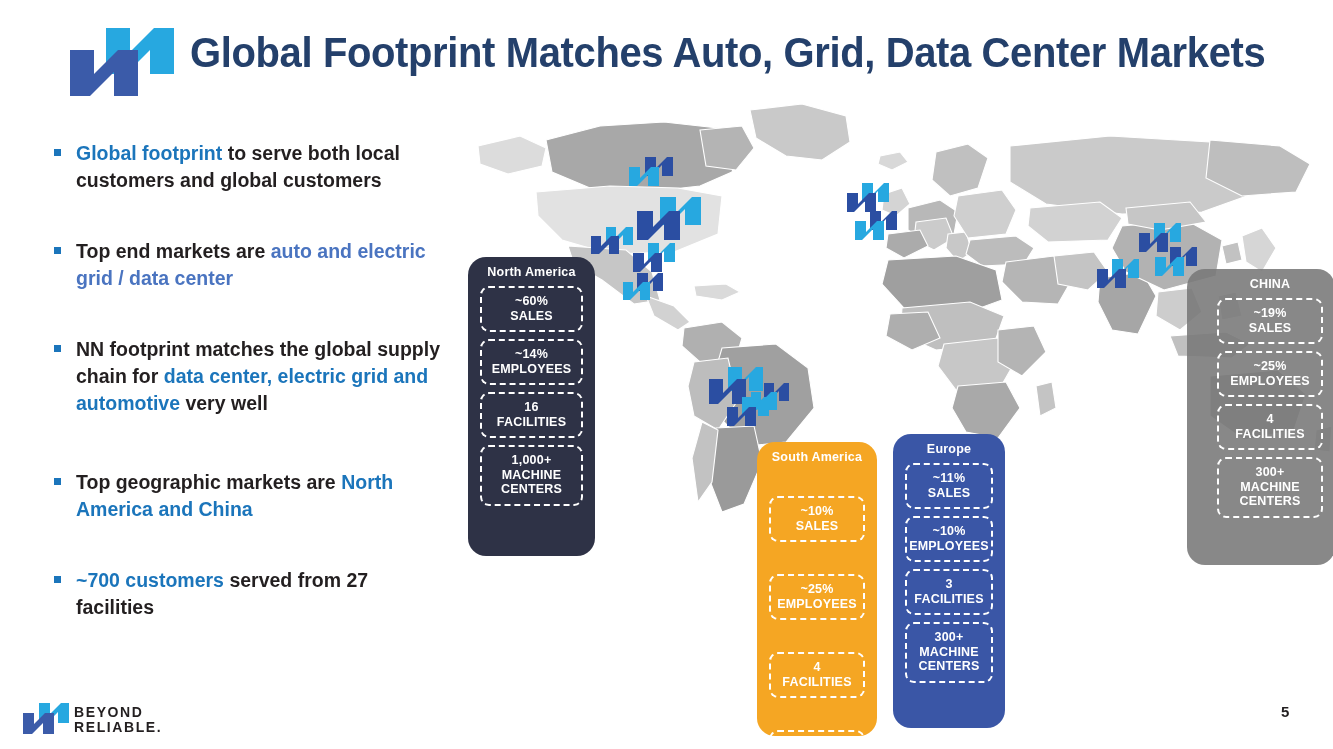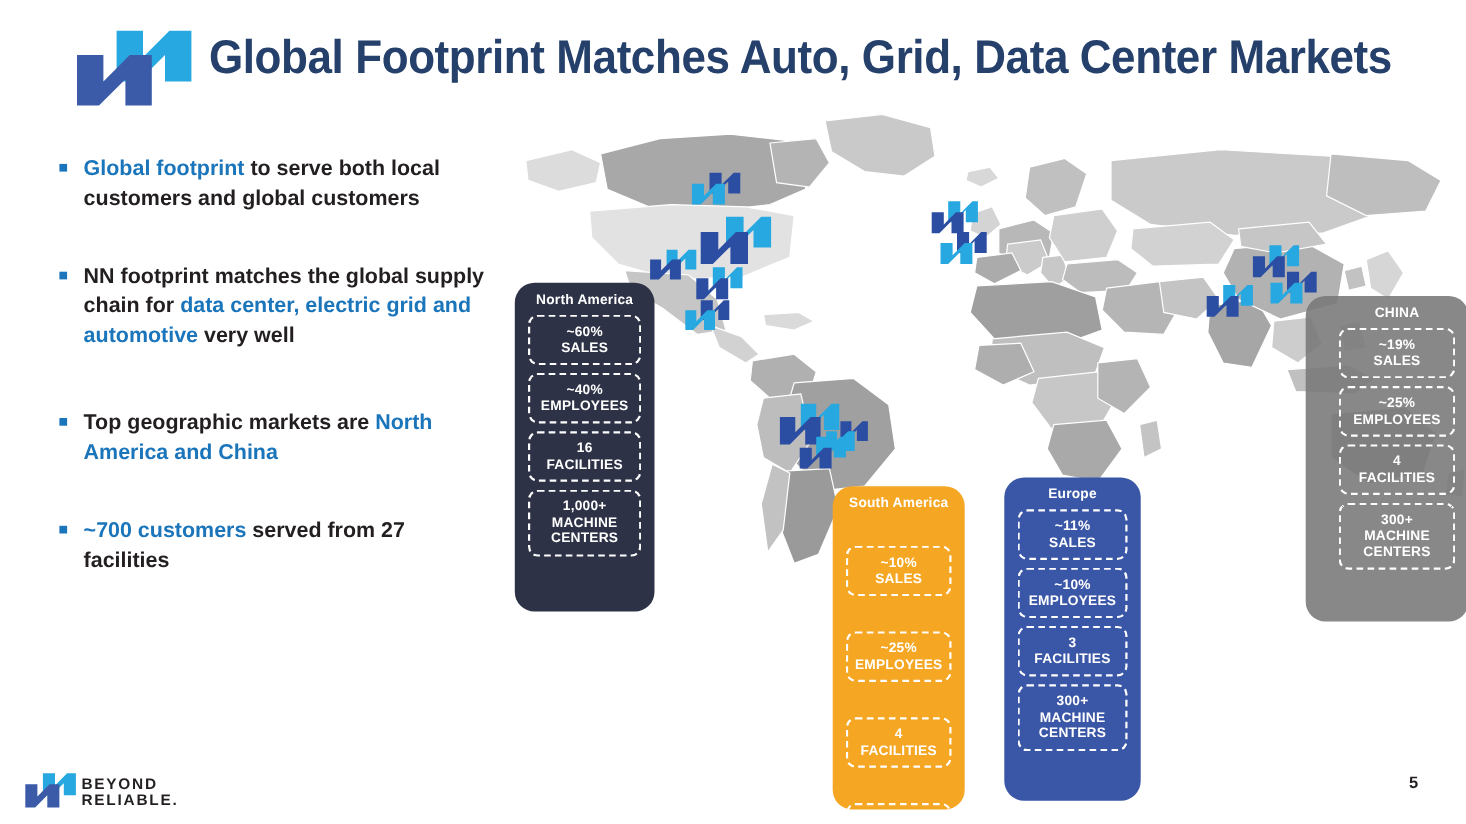--- a/index.html
+++ b/index.html
@@ -44,21 +44,21 @@
   .stat{width:100%;box-sizing:border-box;border:2px dashed #fff;border-radius:9px;
       color:#fff;text-align:center;padding:6px 2px 7px;margin-bottom:7px;
       font-family:"Liberation Sans Narrow","Liberation Sans",sans-serif;
       font-weight:bold;font-size:12.5px;line-height:14.5px;letter-spacing:.2px;}
   .stat .v{display:block;}
   .stat .l{display:block;}
   .stat:last-child{margin-bottom:0;}
 
   #card-north-america{left:468px;top:257px;width:127px;height:299px;background:#2e3246;}
   #card-south-america{left:757px;top:442px;width:120px;height:294px;background:#f5a623;gap:25px;}
-  #card-europe{left:913px;top:434px;width:124px;height:294px;background:#3a56a6;}
+  #card-europe{left:893px;top:434px;width:112px;height:294px;background:#3a56a6;}
   #card-china{left:1187px;top:269px;width:148px;height:296px;background:rgba(120,120,120,.88);padding-left:30px;}
 
   
   #footer-logo{position:absolute;left:22px;top:702px;width:170px;height:40px;}
   #footer-logo .fl-text{position:absolute;left:52px;top:3px;
       font-family:"Liberation Sans",sans-serif;font-weight:bold;
       color:#231f20;font-size:14px;line-height:15px;letter-spacing:1.6px;}
   #page-number{position:absolute;left:1281px;top:703px;font-size:15px;
       font-weight:bold;color:#231f20;font-family:"Liberation Sans",sans-serif;}
 </style>
@@ -77,20 +77,24 @@
   <div id="slide-title">Global Footprint Matches Auto, Grid, Data Center Markets</div>
 </div>
 
 <div id="bullets">
 
   <div class="bullet b1 b-blue">
     <span class="sq"></span>
     <span class="hl">Global footprint</span><span> to serve both local customers and global customers</span>
   </div>
 
+  <div class="bullet b2">
+    <span class="sq"></span>
+    <span>Top end markets are </span><span class="hl2">auto and electric grid / data center</span>
+  </div>
 
   <div class="bullet b4">
     <span class="sq"></span>
     <span>NN footprint matches the global supply chain for </span><span class="hl">data center, electric grid and automotive</span><span> very well</span>
   </div>
 
   <div class="bullet b3">
     <span class="sq"></span>
     <span>Top geographic markets are </span><span class="hl">North America and China</span>
   </div>
@@ -252,21 +256,21 @@
   </svg>
 </div>
 
 <div id="card-north-america" class="region-card">
   <div class="region-title">North America</div>
   <div class="stat">
     <span class="v">~60%</span>
     <span class="l">SALES</span>
   </div>
   <div class="stat">
-    <span class="v">~40%</span>
+    <span class="v">~14%</span>
     <span class="l">EMPLOYEES</span>
   </div>
   <div class="stat">
     <span class="v">16</span>
     <span class="l">FACILITIES</span>
   </div>
   <div class="stat">
     <span class="v">1,000+</span>
     <span class="l">MACHINE CENTERS</span>
   </div>

